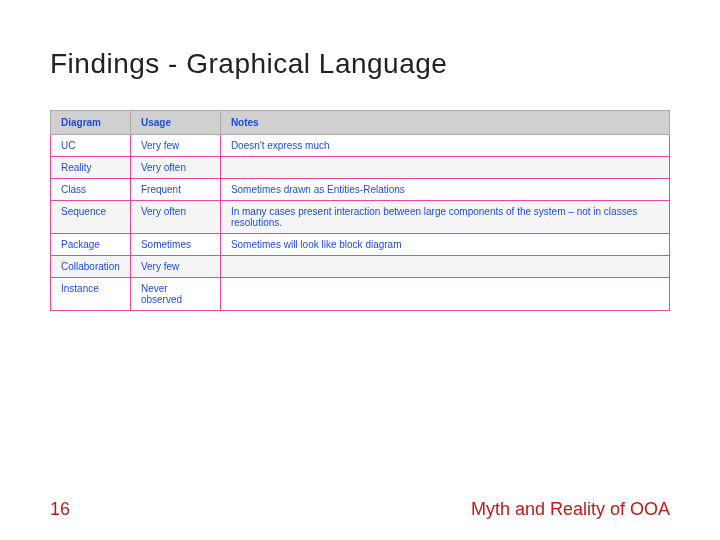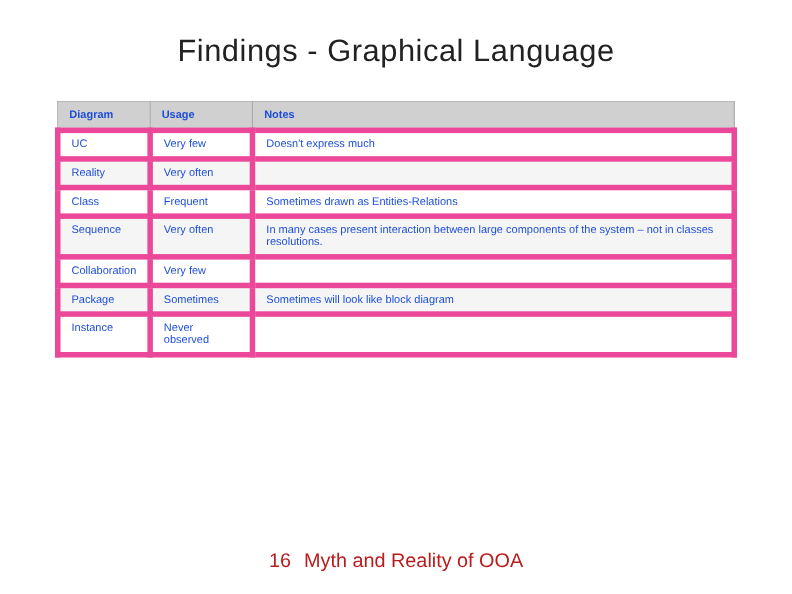--- a/index.html
+++ b/index.html
@@ -10,24 +10,23 @@
       width: 720px;
       height: 540px;
       overflow: hidden;
       position: relative;
     }
 
     .page {
       width: 720px;
       height: 540px;
       background: #ffffff;
-      padding: 30px 50px 20px 50px;
+      padding: 48px 50px 20px 50px;
       display: flex;
       flex-direction: column;
-      align-items: center;
     }
 
     .title {
       font-size: 28px;
       font-weight: normal;
       color: #222;
       margin-bottom: 30px;
       letter-spacing: 0.5px;
     }
 
@@ -52,21 +51,21 @@
     tbody tr {
       background: #ffffff;
     }
 
     tbody tr:nth-child(even) {
       background: #f5f5f5;
     }
 
     tbody td {
       padding: 5px 10px;
-      border: 5px solid #ec4899;
+      border: 1px solid #ec4899;
       vertical-align: top;
     }
 
     .bold-row td {
       font-weight: bold;
     }
 
     .footer {
       display: flex;
       justify-content: space-between;
@@ -107,28 +106,28 @@
           <td>Class</td>
           <td>Frequent</td>
           <td>Sometimes drawn as Entities-Relations</td>
         </tr>
         <tr>
           <td>Sequence</td>
           <td>Very often</td>
           <td>In many cases present interaction between large components of the system – not in classes resolutions.</td>
         </tr>
         <tr>
+          <td>Package</td>
+          <td>Sometimes</td>
+          <td>Sometimes will look like block diagram</td>
+        </tr>
+        <tr>
           <td>Collaboration</td>
           <td>Very few</td>
           <td></td>
-        </tr>
-        <tr>
-          <td>Package</td>
-          <td>Sometimes</td>
-          <td>Sometimes will look like block diagram</td>
         </tr>
         <tr>
           <td>Instance</td>
           <td>Never observed</td>
           <td></td>
         </tr>
       </tbody>
   </table>
 
   <div class="footer">

